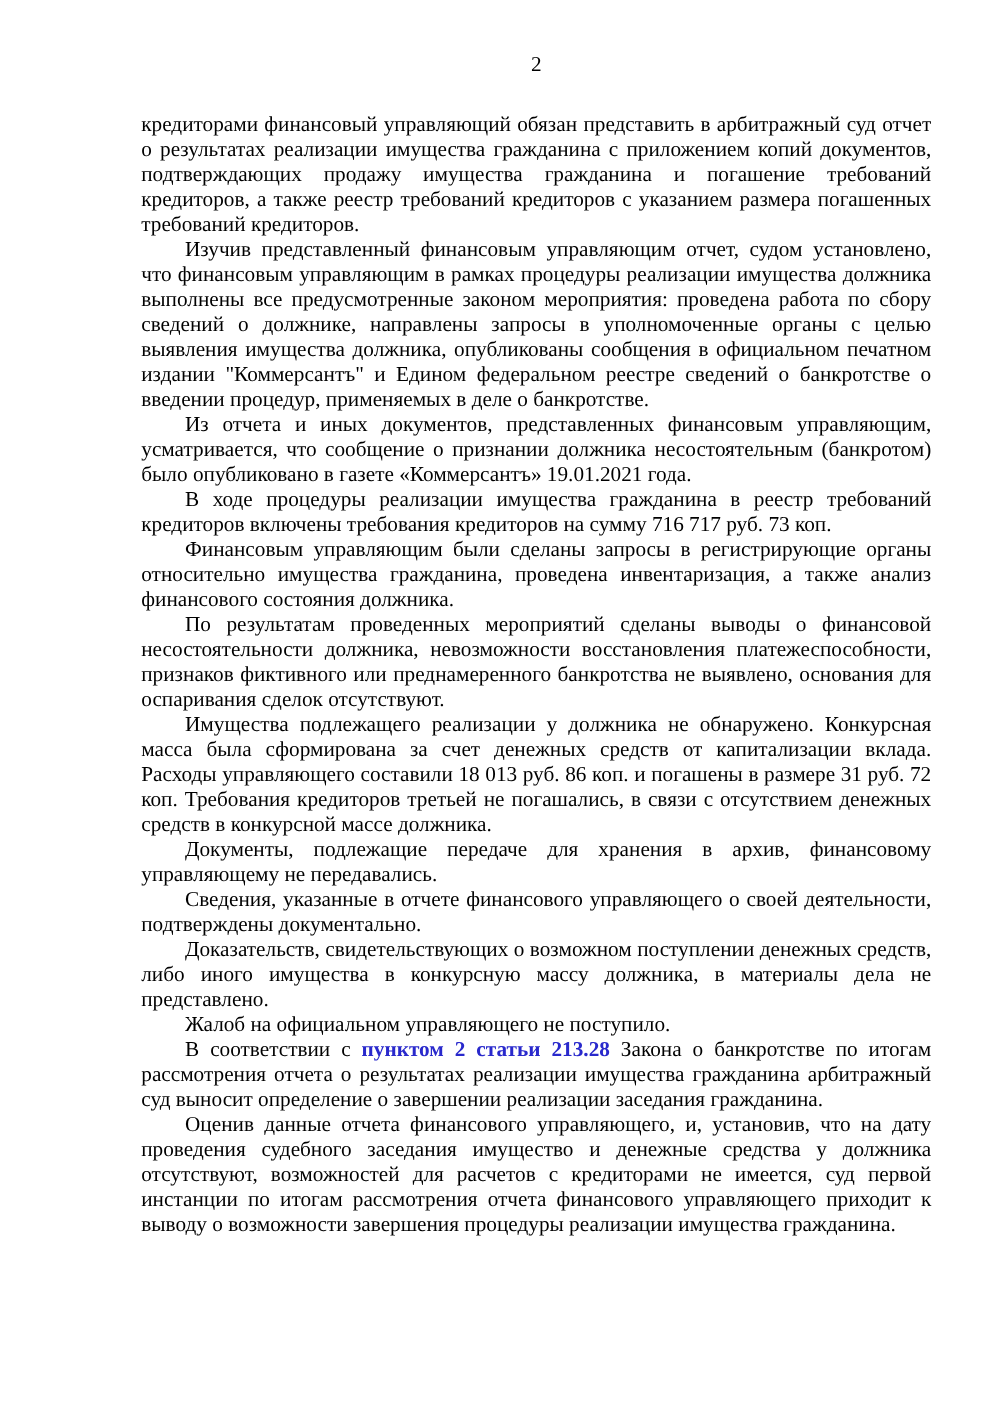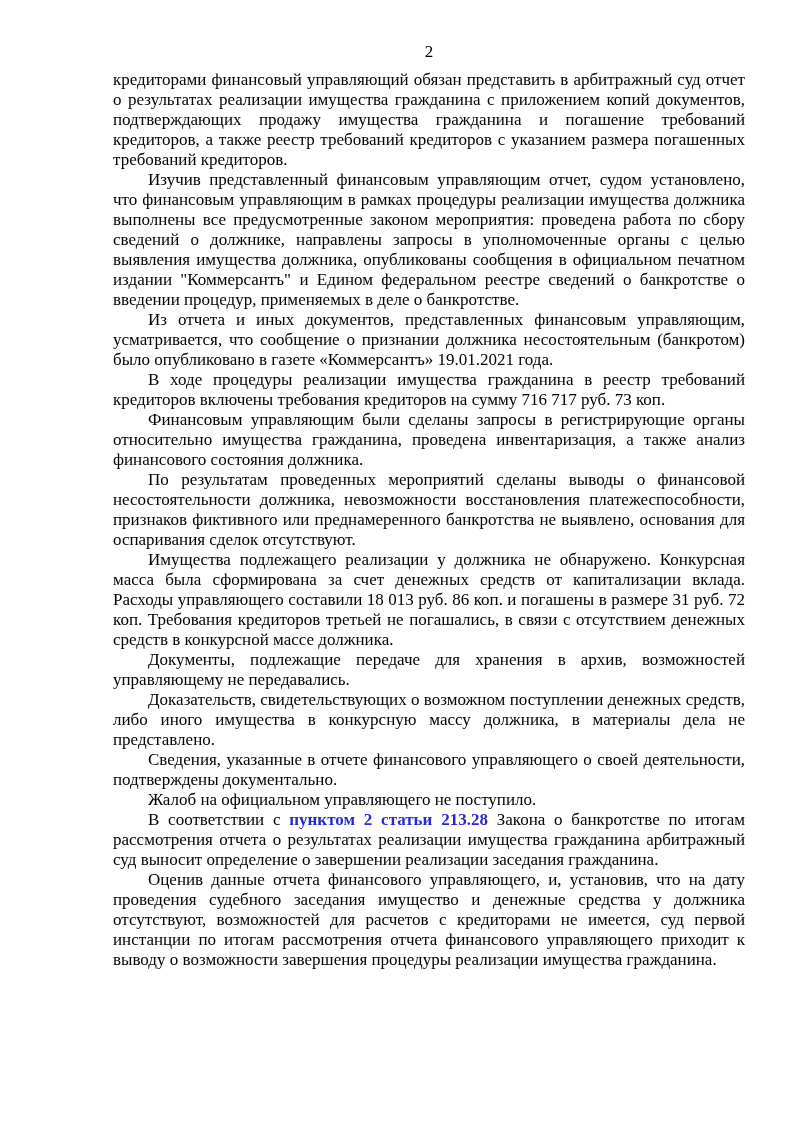--- a/index.html
+++ b/index.html
@@ -24,21 +24,21 @@
     position: absolute;
     top: 42px;
     left: 113px;
     width: 632px;
     text-align: center;
     font-size: 17px;
     line-height: 20px;
   }
   .content {
     position: absolute;
-    top: 70px;
+    top: 90px;
     left: 113px;
     width: 632px;
   }
   .para {
     font-size: 17px;
     line-height: 20px;
     text-align: justify;
     text-indent: 35px;
     hyphens: none;
     -webkit-hyphens: none;
@@ -67,25 +67,25 @@
     <p class="para">Из отчета и иных документов, представленных финансовым управляющим, усматривается, что сообщение о признании должника несостоятельным (банкротом) было опубликовано в газете «Коммерсантъ» 19.01.2021 года.</p>
 
     <p class="para">В ходе процедуры реализации имущества гражданина в реестр требований кредиторов включены требования кредиторов на сумму 716 717 руб. 73 коп.</p>
 
     <p class="para">Финансовым управляющим были сделаны запросы в регистрирующие органы относительно имущества гражданина, проведена инвентаризация, а также анализ финансового состояния должника.</p>
 
     <p class="para">По результатам проведенных мероприятий сделаны выводы о финансовой несостоятельности должника, невозможности восстановления платежеспособности, признаков фиктивного или преднамеренного банкротства не выявлено, основания для оспаривания сделок отсутствуют.</p>
 
     <p class="para">Имущества подлежащего реализации у должника не обнаружено. Конкурсная масса была сформирована за счет денежных средств от капитализации вклада. Расходы управляющего составили 18 013 руб. 86 коп. и погашены в размере 31 руб. 72 коп. Требования кредиторов третьей не погашались, в связи с отсутствием денежных средств в конкурсной массе должника.</p>
 
-    <p class="para">Документы, подлежащие передаче для хранения в архив, возможностей управляющему не передавались.</p>
+    <p class="para">Документы, подлежащие передаче для хранения в архив, финансовому управляющему не передавались.</p>
+
+    <p class="para">Сведения, указанные в отчете финансового управляющего о своей деятельности, подтверждены документально.</p>
 
     <p class="para">Доказательств, свидетельствующих о возможном поступлении денежных средств, либо иного имущества в конкурсную массу должника, в материалы дела не представлено.</p>
-
-    <p class="para">Сведения, указанные в отчете финансового управляющего о своей деятельности, подтверждены документально.</p>
 
     <p class="para">Жалоб на официальном управляющего не поступило.</p>
 
     <p class="para"><span>В соответствии с </span><a class="doc-link">пунктом 2 статьи 213.28</a><span> Закона о банкротстве по итогам рассмотрения отчета о результатах реализации имущества гражданина арбитражный суд выносит определение о завершении реализации заседания гражданина.</span></p>
 
     <p class="para">Оценив данные отчета финансового управляющего, и, установив, что на дату проведения судебного заседания имущество и денежные средства у должника отсутствуют, возможностей для расчетов с кредиторами не имеется, суд первой инстанции по итогам рассмотрения отчета финансового управляющего приходит к выводу о возможности завершения процедуры реализации имущества гражданина.</p>
 
   </div>
 </div>
 

